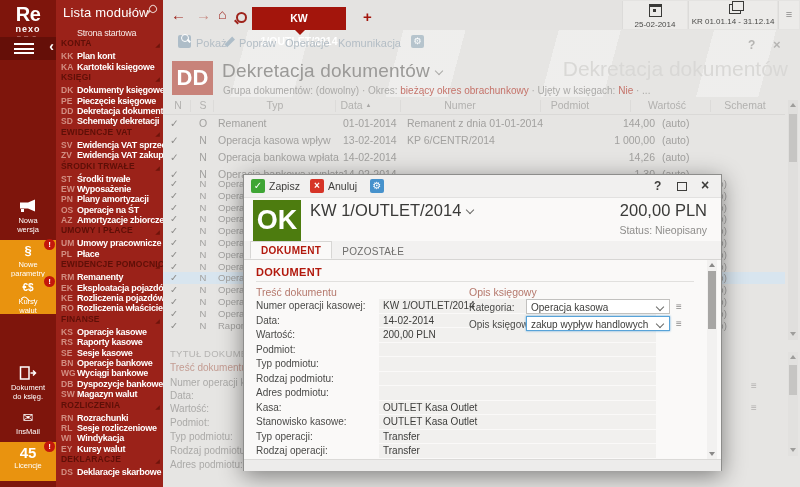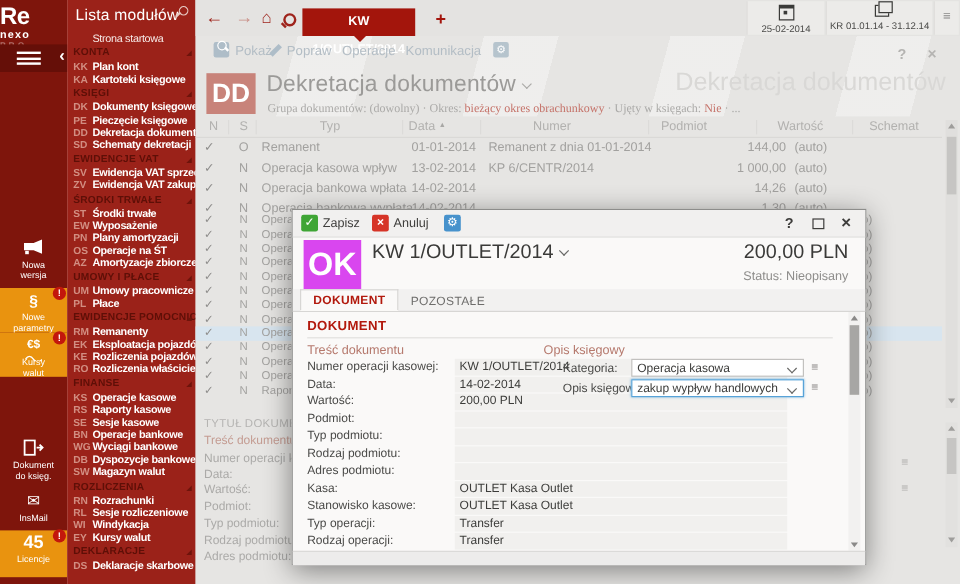--- a/index.html
+++ b/index.html
@@ -1,21 +1,21 @@
 <!DOCTYPE html>
 <html><head>
 <meta charset="utf-8">
 <style>
   html,body{margin:0;padding:0;background:#555;}
   #app{position:relative;width:800px;height:487px;overflow:hidden;
        font-family:"Liberation Sans","DejaVu Sans",sans-serif;
        -webkit-font-smoothing:antialiased;cursor:default;background:#E6E5E3;}
   
   #strip{position:absolute;left:0;top:0;width:56px;height:487px;background:#7E150C;color:#fff;}
-  #logo{position:absolute;left:0;top:4px;width:56px;text-align:left;line-height:1;}
+  #logo{position:absolute;left:0;top:4px;width:56px;text-align:center;line-height:1;}
   #logo .l1{font-size:20px;font-weight:700;letter-spacing:-.5px;}
   #logo .l2{font-size:9px;font-weight:700;letter-spacing:1px;margin-top:1px;}
   #logo .l3{font-size:7px;font-weight:700;letter-spacing:2.5px;color:rgba(255,255,255,.38);margin-top:1px;}
   #burger{position:absolute;left:0;top:37px;width:56px;height:23px;background:#650F08;}
   #burger .bars{position:absolute;left:14px;top:6px;}
   #burger .bars i{display:block;width:20px;height:2px;background:#fff;margin-bottom:2.5px;}
   #burger .notch{position:absolute;right:2px;top:1px;font-size:14px;color:#fff;font-weight:700;}
   .stripitem{position:absolute;left:0;width:56px;text-align:center;color:#fff;padding-top:3px;box-sizing:border-box;}
   .stripitem.orange{background:#E9930F;}
   .striplbl{font-size:7.5px;line-height:8.5px;margin-top:2px;white-space:pre-line;}
@@ -59,21 +59,21 @@
   .mag{position:relative;display:inline-block;width:6px;height:6px;border:1.5px solid #fff;border-radius:50%;top:-2px;}
   .mag::after{content:'';position:absolute;left:5px;top:5px;width:4px;height:1.5px;background:#fff;transform:rotate(45deg);}
   .pencil{position:absolute;top:6px;width:11px;height:11px;}
   .pencil::before{content:'';position:absolute;left:1px;top:4px;width:11px;height:3.5px;background:#AEBDC8;transform:rotate(-45deg);}
   
   #vbadge{position:absolute;left:9px;top:61px;width:41px;height:34px;background:#C8837A;color:#fff;
       font-size:22px;font-weight:700;text-align:center;line-height:34px;}
   #vtitle{position:absolute;left:59px;top:60px;font-size:19px;color:#9B9A98;letter-spacing:.2px;}
   .chev{display:inline-block;width:5px;height:5px;border-right:1.5px solid #ABAAA8;border-bottom:1.5px solid #ABAAA8;
       transform:rotate(45deg);vertical-align:3px;margin-left:6px;}
-  #vsub{position:absolute;left:60px;top:85px;font-size:10px;color:#ABAAA8;white-space:nowrap;font-family:Liberation Serif, serif;}
+  #vsub{position:absolute;left:60px;top:85px;font-size:10px;color:#ABAAA8;white-space:nowrap;}
   #vsub .hl{color:#C5736A;}
   #watermark{position:absolute;right:12px;top:57px;font-size:21px;color:#D9D8D6;}
   
   #thead{position:absolute;left:0;top:98px;width:622px;height:16px;font-size:10.5px;color:#B2B1AF;
       border-bottom:1px solid #DAD9D7;}
   .th{position:absolute;top:1px;transform:translateX(-50%);white-space:nowrap;}
   .thsep{position:absolute;top:2px;width:1px;height:12px;background:#DCDBD9;}
   .sortarrow{font-size:6px;vertical-align:2px;color:#A8A7A5;}
   .trow{position:relative;height:17px;font-size:10.5px;color:#A2A19F;white-space:nowrap;}
   .trow span{position:absolute;top:2px;}
@@ -103,21 +103,21 @@
   .fmenu-ghost{position:absolute;left:588px;font-size:10px;color:#B2B1AF;}
   
   #dialog{position:absolute;left:243px;top:174px;width:477px;height:295px;background:#FAF9F8;
       border:1px solid #8D8D8B;box-shadow:0 5px 22px rgba(0,0,0,.45);}
   #dtoolbar{position:absolute;left:0;top:0;width:477px;height:22px;background:#F1F0EF;border-bottom:1px solid #E2E1E0;}
   .dtb-ic{position:absolute;top:4px;width:14px;height:14px;border-radius:2px;color:#fff;font-size:10px;
       font-weight:700;text-align:center;line-height:14px;}
   .dtb-lbl{position:absolute;top:5px;font-size:10.5px;color:#3F3E3C;}
   .winbtn{position:absolute;top:4px;font-size:12px;font-weight:700;color:#3E3D3B;}
   .maxbox{position:absolute;top:7px;width:8px;height:7px;border:1.5px solid #3E3D3B;}
-  #dbadge{position:absolute;left:9px;top:25px;width:48px;height:41px;background:#d946ef;color:#fff;
+  #dbadge{position:absolute;left:9px;top:25px;width:48px;height:41px;background:#4d7c0f;color:#fff;
       font-size:27px;font-weight:700;text-align:center;line-height:41px;}
   #dtitle{position:absolute;left:66px;top:26px;font-size:16.5px;color:#3A3A38;white-space:nowrap;}
   #dtitle .chev{border-color:#6A6A68;}
   #dsub{position:absolute;left:67px;top:48px;font-size:10.5px;color:#8E8D8B;}
   #damount{position:absolute;right:14px;top:26px;font-size:16.5px;color:#3A3A38;}
   #dstatus{position:absolute;right:14px;top:49px;font-size:10.5px;color:#8E8D8B;}
   #dtabbar{position:absolute;left:0;top:66px;width:477px;height:19px;background:#F2F1F0;border-bottom:1px solid #D7D6D4;box-sizing:border-box;padding-left:6px;}
   .dtab2{display:inline-block;padding:3px 10px 2px;font-size:10px;color:#6E6D6B;letter-spacing:.3px;}
   .dtab2.active{background:#FAF9F8;border:1px solid #D7D6D4;border-bottom:1px solid #FAF9F8;
       color:#B2190D;font-weight:700;margin-bottom:-1px;position:relative;top:-1px;}
@@ -638,21 +638,21 @@
     <div id="damount">200,00 PLN</div>
     <div id="dstatus">Status: Nieopisany</div>
 
     <div id="dtabbar">
       <span class="dtab2 active">DOKUMENT</span><span class="dtab2">POZOSTAŁE</span>
     </div>
 
     <div id="dsection">DOKUMENT</div>
     <div id="ddiv"></div>
     <span class="grptitle" style="left:12px;">Treść dokumentu</span>
-    <span class="grptitle" style="left:209px;text-align:center;">Opis księgowy</span>
+    <span class="grptitle" style="left:225px;text-align:center;">Opis księgowy</span>
 
     <div id="lfields">
 
         <div class="dlrow">
           <span class="dlbl">Numer operacji kasowej:</span>
           <span class="dval">KW 1/OUTLET/2014</span>
         </div>
 
         <div class="dlrow">
           <span class="dlbl">Data:</span>

